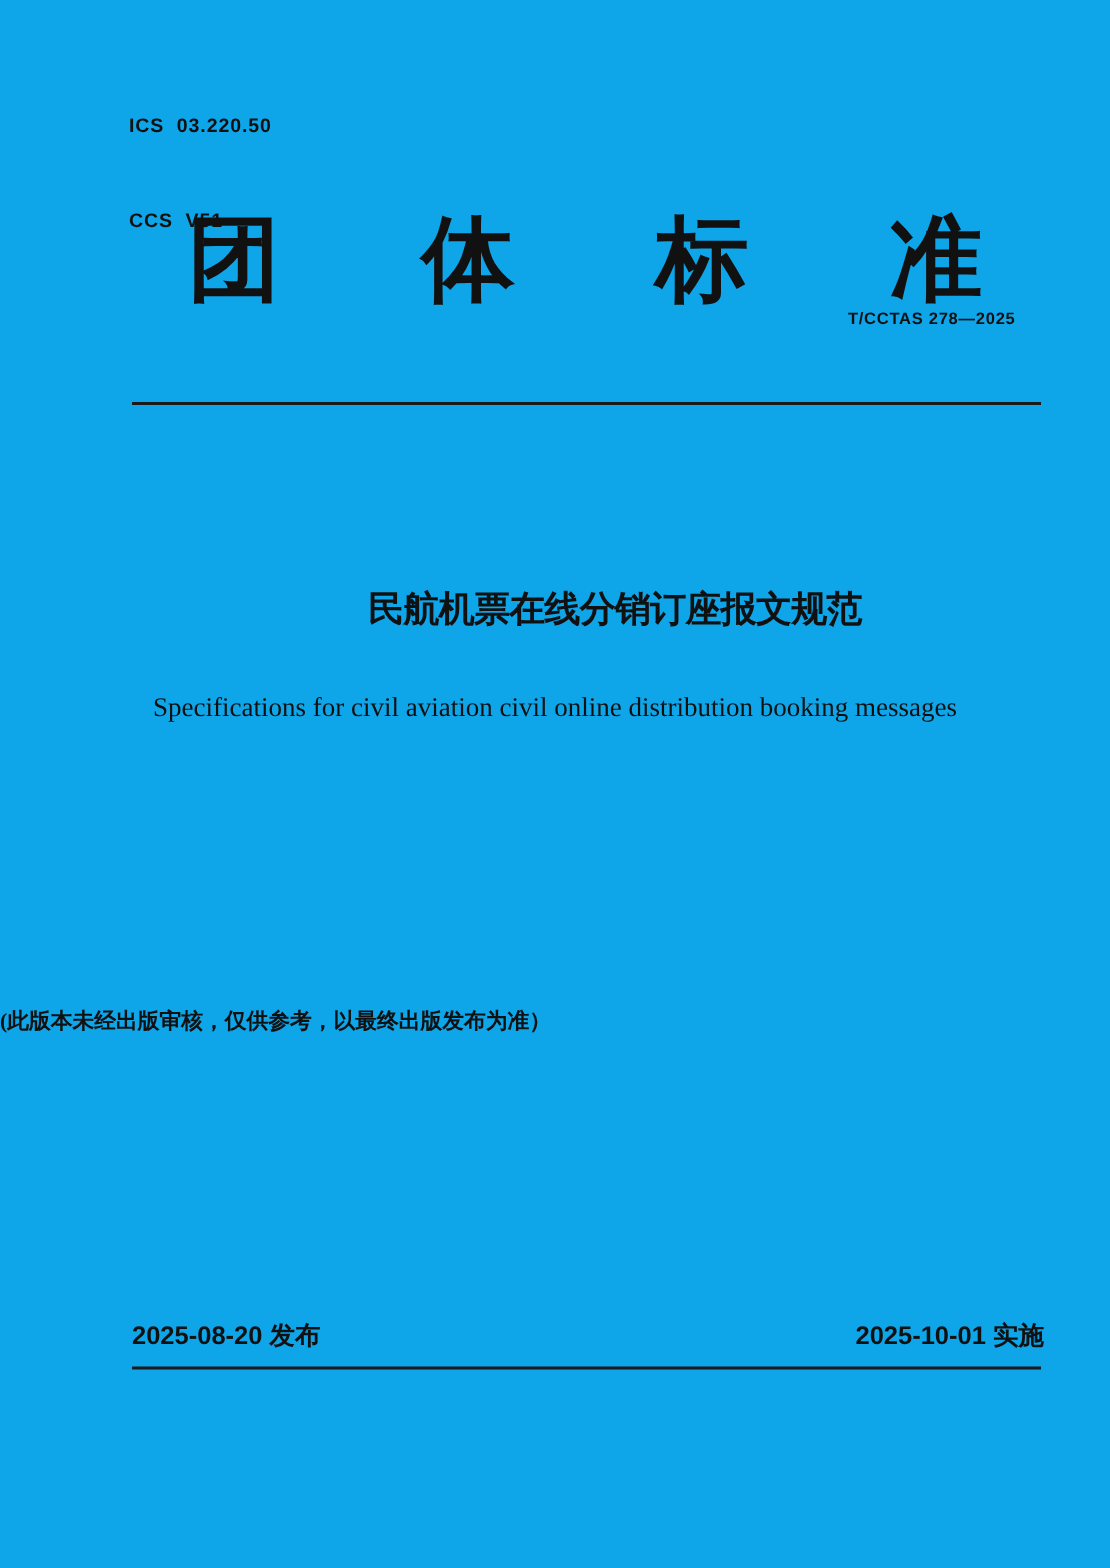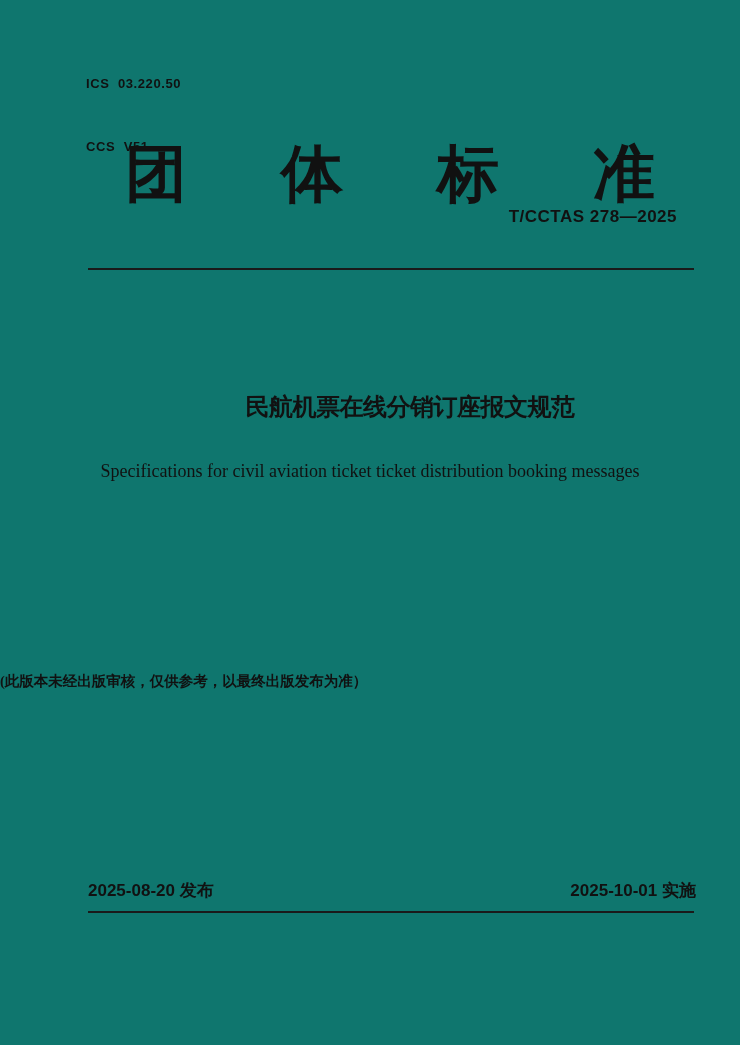--- a/index.html
+++ b/index.html
@@ -2,21 +2,21 @@
 <html><head>
 <meta charset="utf-8">
 <style>
   * { margin: 0; padding: 0; box-sizing: border-box; }
   html, body { background: #e8e8e8; }
   .page {
     position: relative;
     width: 740px;
     height: 1045px;
     margin: 0 auto;
-    background: #0f766e;
+    background: #0ea5e9;
     color: #111111;
     font-family: "Liberation Sans", "DejaVu Sans", sans-serif;
     overflow: hidden;
   }
   
   .meta {
     position: absolute;
     left: 86px;
     top: 31px;
     font-size: 13px;
@@ -35,21 +35,21 @@
     justify-content: space-between;
     font-size: 62px;
     font-weight: bold;
     line-height: 66px;
   }
   
   .std-number {
     position: absolute;
     right: 63px;
     top: 207px;
-    font-size: 17px;
+    font-size: 11px;
     font-weight: bold;
     letter-spacing: 0.5px;
   }
   .rule {
     position: absolute;
     left: 88px;
     width: 606px;
     height: 2px;
     background: #1a1a1a;
   }
@@ -133,21 +133,21 @@
     <span>标</span>
     <span>准</span>
   </div>
 
   <div class="std-number">T/CCTAS 278—2025</div>
 
   <div class="rule rule-top"></div>
 
   <div class="doc-title">民航机票在线分销订座报文规范</div>
 
-  <div class="doc-subtitle">Specifications for civil aviation ticket ticket distribution booking messages</div>
+  <div class="doc-subtitle">Specifications for civil aviation civil online distribution booking messages</div>
 
   <div class="draft-note">(此版本未经出版审核，仅供参考，以最终出版发布为准）</div>
 
   <div class="dates-row">
     <span>2025-08-20 发布</span>
     <span>2025-10-01 实施</span>
   </div>
 
   <div class="rule rule-bottom"></div>
 

